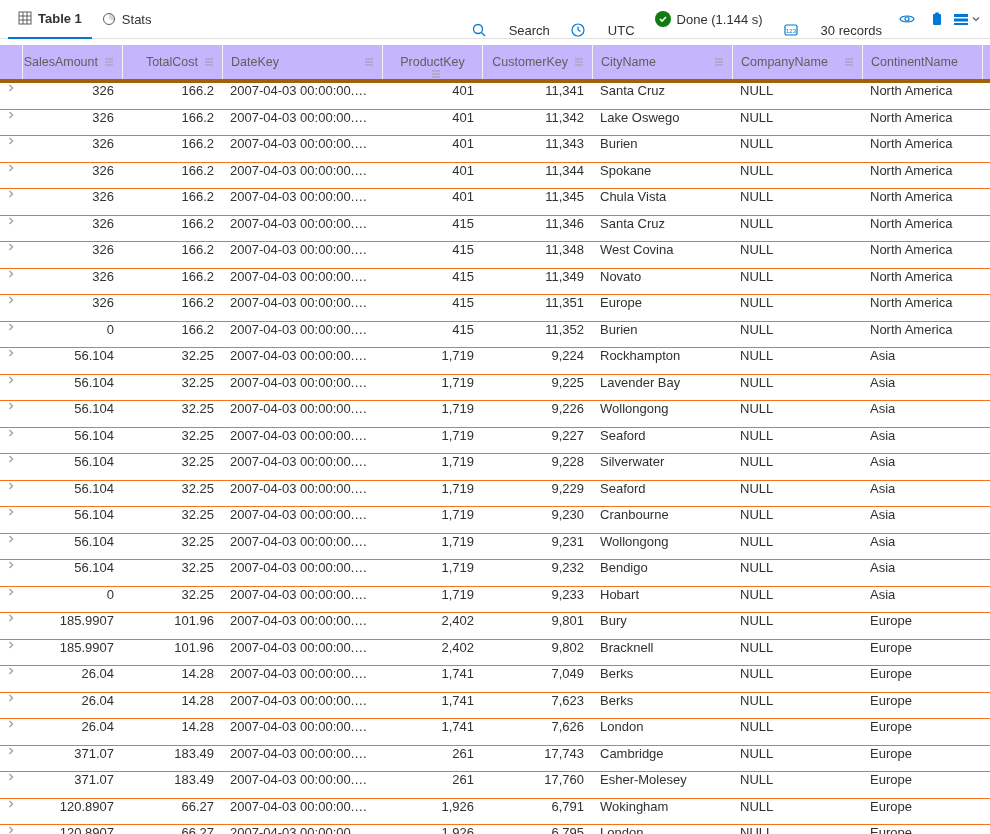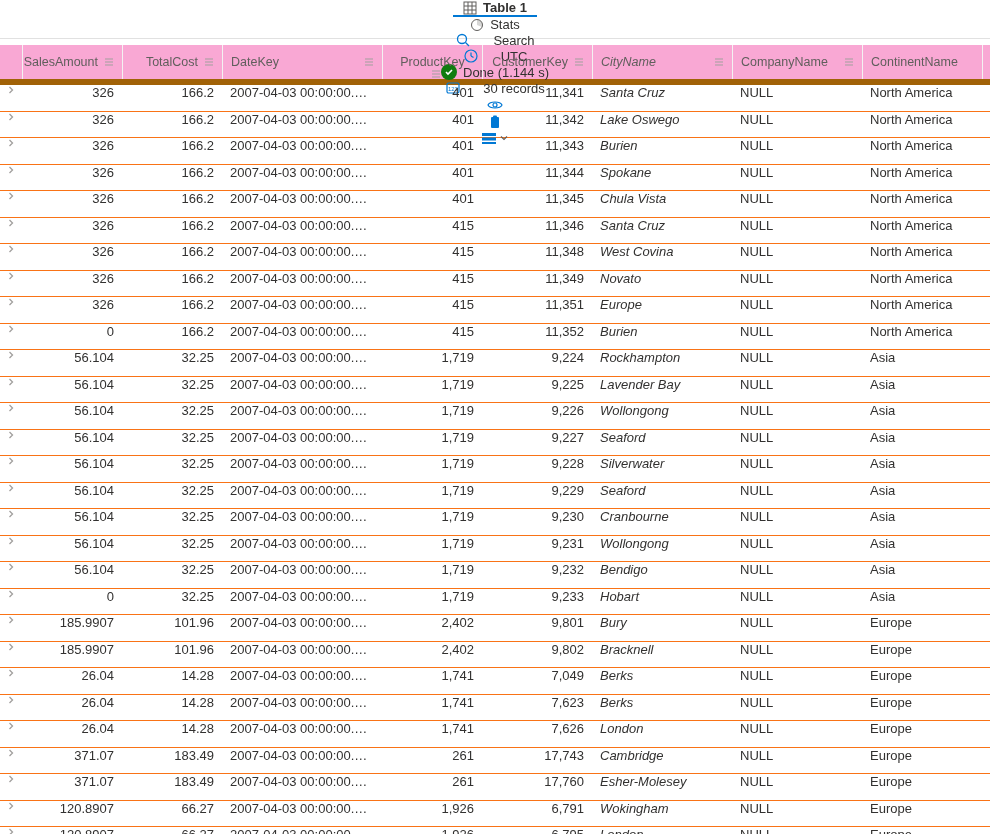--- a/index.html
+++ b/index.html
@@ -1,39 +1,39 @@
 <!DOCTYPE html>
 <html><head>
 <meta charset="utf-8">
 <style>
 html,body{margin:0;padding:0;font-family:"Segoe UI",Arial,sans-serif;font-size:13px;color:#323130;background:#fff;width:990px;}
-.toolbar{display:flex;align-items:center;height:38px;border-bottom:1px solid #e1e1e1;padding:0 8px;flex-direction:column;}
+.toolbar{display:flex;align-items:center;height:38px;border-bottom:1px solid #e1e1e1;padding:0 8px;}
 .tab{display:flex;align-items:center;gap:6px;padding:0 10px;height:38px;cursor:pointer;color:#323130;}
 .tab.active{border-bottom:2px solid #0078d4;font-weight:600;}
 .tab .ticon{color:#605e5c;display:inline-flex;}
 .spacer{flex:1;}
 .tbtn{display:flex;align-items:flex-end;gap:22px;padding:0 10px;height:38px;cursor:pointer;color:#323130;}
 .tbtn .ico{display:inline-flex;align-items:center;justify-content:center;}
 .blue{color:#0078d4;}
 .pill{display:flex;align-items:center;gap:6px;}
 .check{width:16px;height:16px;border-radius:50%;background:#107c10;display:inline-flex;align-items:center;justify-content:center;}
 .iconbtn{width:30px;height:38px;display:flex;align-items:center;justify-content:center;cursor:pointer;color:#0078d4;}
 .drop{display:flex;align-items:center;gap:2px;}
 .grid{width:990px;}
-.grid-header{display:flex;height:34px;border-bottom:6px solid #a16207;background:#f9a8d4;align-items:stretch;margin-top:6px;}
+.grid-header{display:flex;height:34px;border-bottom:4px solid #a16207;background:#c4b5fd;align-items:stretch;margin-top:6px;}
 .grid-header .hc{display:flex;align-items:center;justify-content:flex-end;padding:0 8px;border-right:1px solid #f3f2f1;color:#605e5c;font-size:12.5px;position:relative;box-sizing:border-box;}
 .grid-header .hc.left{justify-content:flex-start;}
 .hmenu{margin-left:6px;color:#a19f9d;display:inline-flex;}
 .expcol{width:22px;flex:none;border-right:1px solid #f3f2f1;}
 .c1{width:100px;}
 .c2{width:100px;}
 .c3{width:160px;text-align:left;}
 .c4{width:100px;flex-direction:column;}
 .c5{width:110px;}
-.c6{width:140px;font-style:italic;}
+.c6{width:140px;}
 .c7{width:130px;}
 .c8{width:120px;}
 .grid-body .row{display:flex;height:25.5px;border-bottom:1px solid #f97316;align-items:flex-start;}
 .grid-body .row .cell{padding:0 8px;box-sizing:border-box;white-space:nowrap;overflow:hidden;text-overflow:ellipsis;}
 .num{text-align:right;}
 .txt{text-align:left;}
 .exp{width:22px;flex:none;display:flex;align-items:center;justify-content:center;color:#a19f9d;cursor:pointer;}
 svg{display:block;}
 </style>
 </head>

